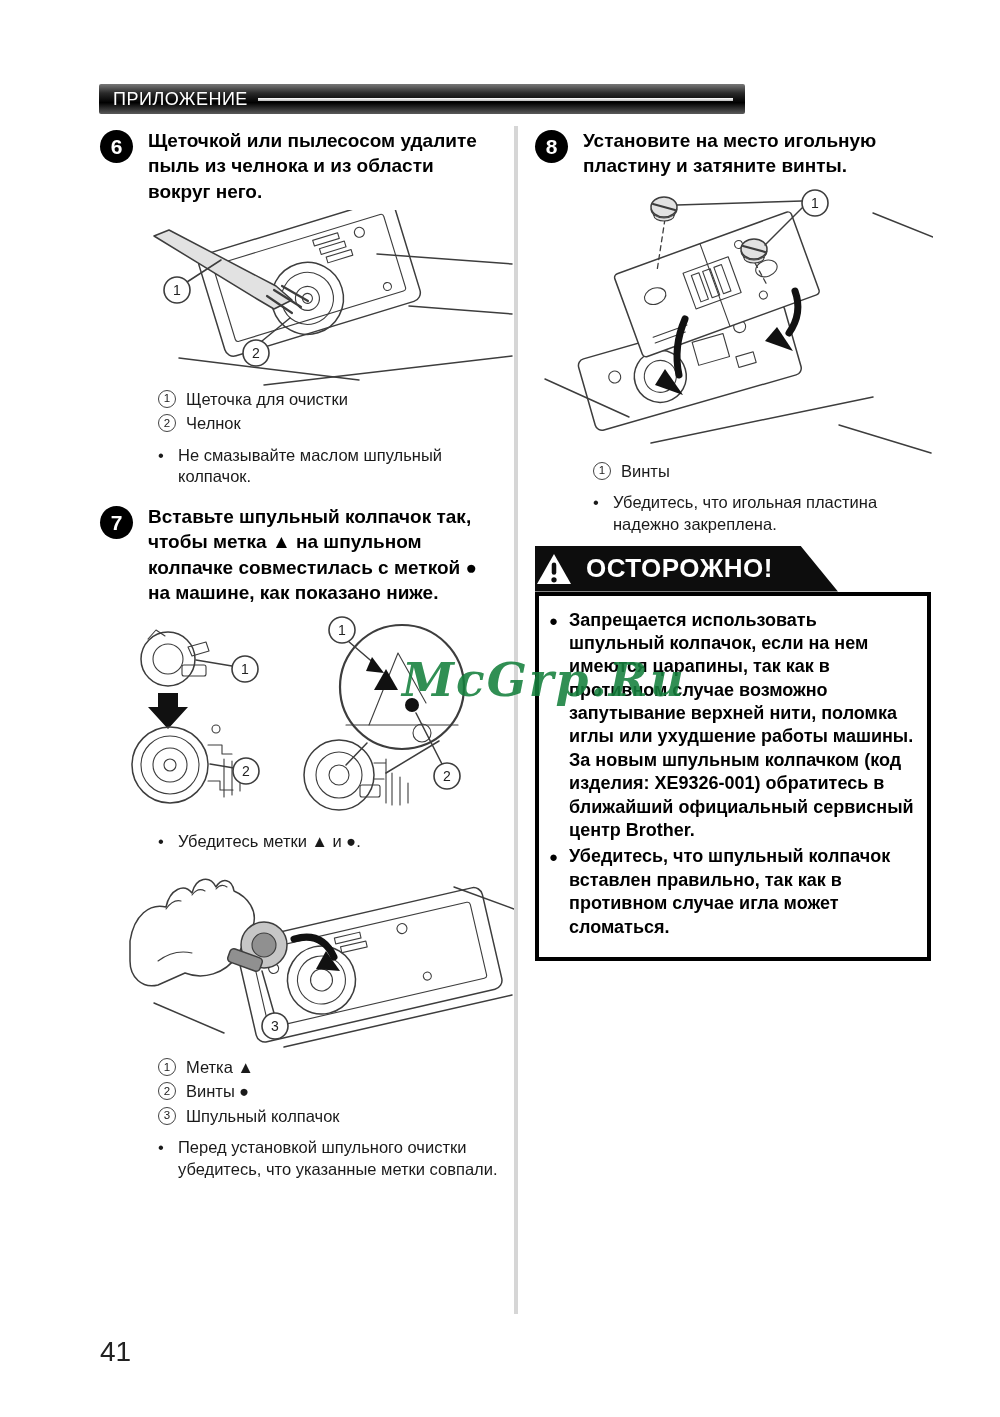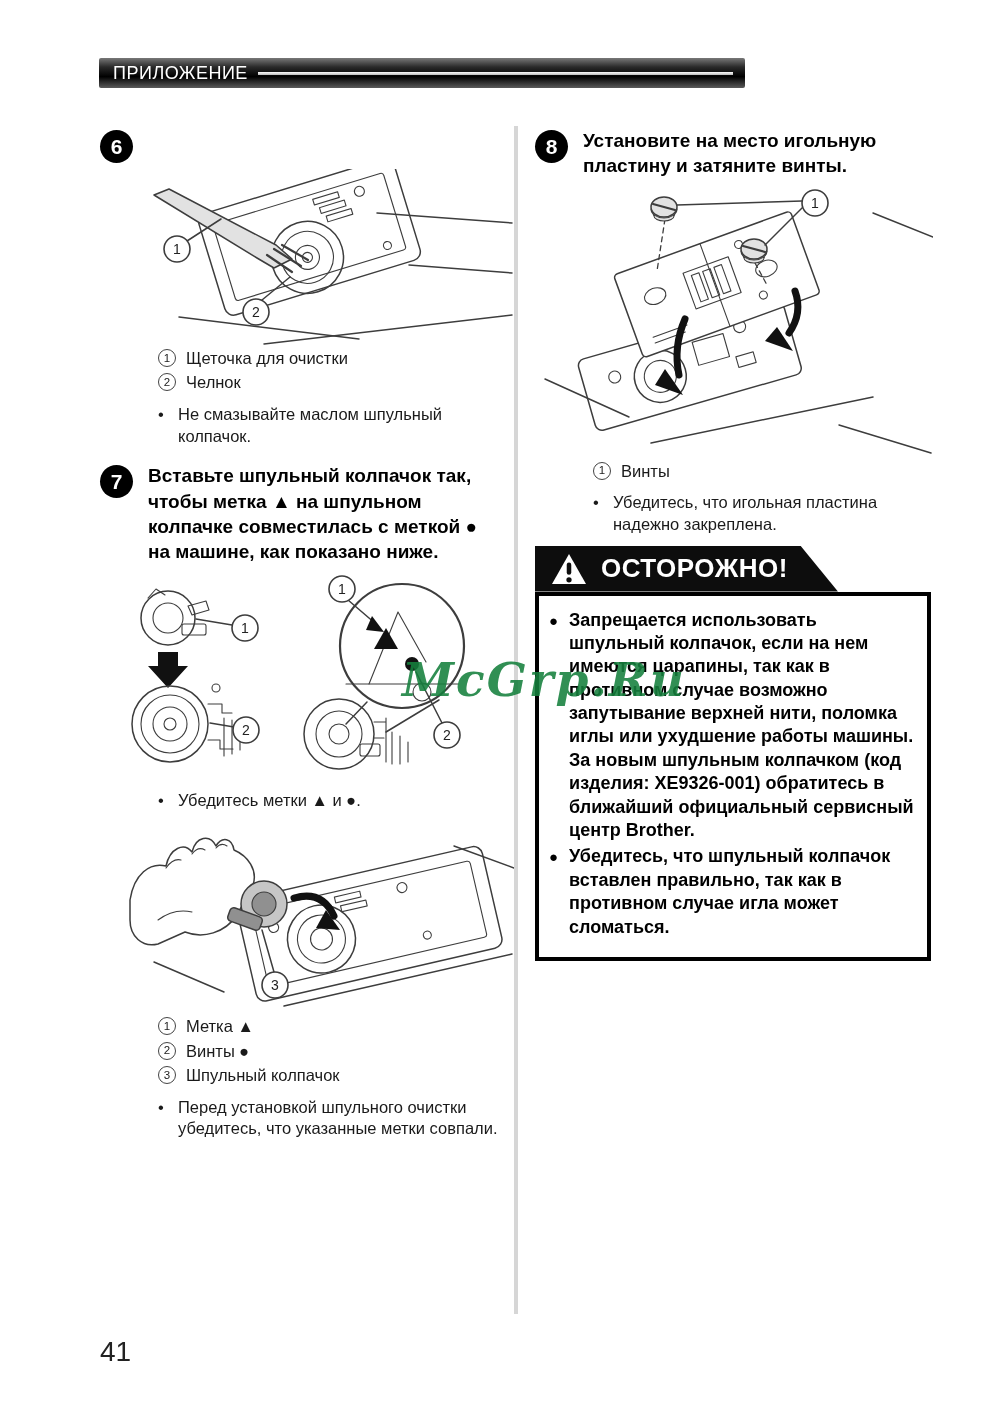--- a/index.html
+++ b/index.html
@@ -1,20 +1,20 @@
 <!DOCTYPE html>
 <html><head>
 <meta charset="utf-8">
 <style>
   html,body{margin:0;padding:0;background:#fff;}
   .page{position:relative;width:1000px;height:1417px;background:#ffffff;overflow:hidden;
         font-family:"Liberation Sans",sans-serif;color:#111;}
 
   
-  .header-bar{position:absolute;left:99px;top:58px;width:646px;height:30px;
+  .header-bar{position:absolute;left:99px;top:84px;width:646px;height:30px;
     display:flex;align-items:center;padding:0 12px 0 14px;box-sizing:border-box;border-radius:2px;
     background:linear-gradient(180deg,#787878 0%,#2a2a2a 30%,#000 62%,#5a5a5a 100%);}
   .header-title{color:#fff;font-size:18px;letter-spacing:.5px;white-space:nowrap;}
   .header-line{flex:1;height:3px;margin-left:10px;background:linear-gradient(180deg,#ffffff,#b9b9b9);}
 
   
   .col{position:absolute;top:128px;}
   .col-left{left:100px;width:398px;}
   .col-right{left:535px;width:396px;}
   .divider{position:absolute;left:514px;top:126px;width:4px;height:1188px;background:#d6d6d6;}
@@ -30,21 +30,21 @@
   .legend-row{display:flex;align-items:flex-start;gap:10px;padding-left:58px;
     font-size:16.5px;line-height:1.3;margin:3px 0;color:#1a1a1a;}
   .cnum{flex:none;display:inline-flex;align-items:center;justify-content:center;margin-top:1px;
     width:18px;height:18px;border:1.4px solid #444;border-radius:50%;font-size:11.5px;color:#222;box-sizing:border-box;}
   .note{display:flex;gap:10px;padding-left:58px;font-size:16.5px;line-height:1.32;margin-top:10px;color:#1a1a1a;}
   .note-bullet{flex:none;width:10px;}
 
   
   .warning{margin-top:10px;}
   .warn-banner{height:46px;background:#0d0d0d;display:flex;align-items:center;gap:13px;
-    padding-left:15px;box-sizing:border-box;
+    box-sizing:border-box;
     clip-path:polygon(0 0,67% 0,76.5% 100%,0 100%);}
   .warn-title{color:#fff;font-weight:700;font-size:26px;letter-spacing:.5px;}
   .warn-body{border:4px solid #000;background:#fff;padding:13px 12px 15px 10px;}
   .warn-item{display:flex;gap:11px;font-weight:700;font-size:18px;line-height:1.3;color:#000;margin-bottom:3px;}
   .warn-marker{flex:none;font-size:15px;margin-top:2px;}
 
   
   svg.illus{display:block;}
   .illus line,.illus path,.illus rect,.illus circle,.illus ellipse,.illus polygon,.illus polyline{
     stroke:#3d3d3d;stroke-width:1.5;fill:none;stroke-linejoin:round;stroke-linecap:round;}
@@ -74,20 +74,21 @@
     <span class="header-title">ПРИЛОЖЕНИЕ</span>
     <span class="header-line"></span>
   </div>
 
   <div class="divider"></div>
 
   <div class="col col-left">
 
     <div class="step-head">
       <span class="step-num">6</span>
+      <span class="step-title">Щеточкой или пылесосом удалите пыль из челнока и из области вокруг него.</span>
     </div>
 
     <svg class="illus" width="390" height="176" viewBox="0 0 390 176" style="margin:4px 0 0 24px">
       <g>
         <line x1="253" y1="44" x2="388" y2="54"></line>
         <line x1="285" y1="96" x2="388" y2="104"></line>
         <line x1="55" y1="148" x2="235" y2="170"></line>
         <line x1="140" y1="175" x2="388" y2="146"></line>
       </g>
       <g transform="rotate(-17 182 70)">

